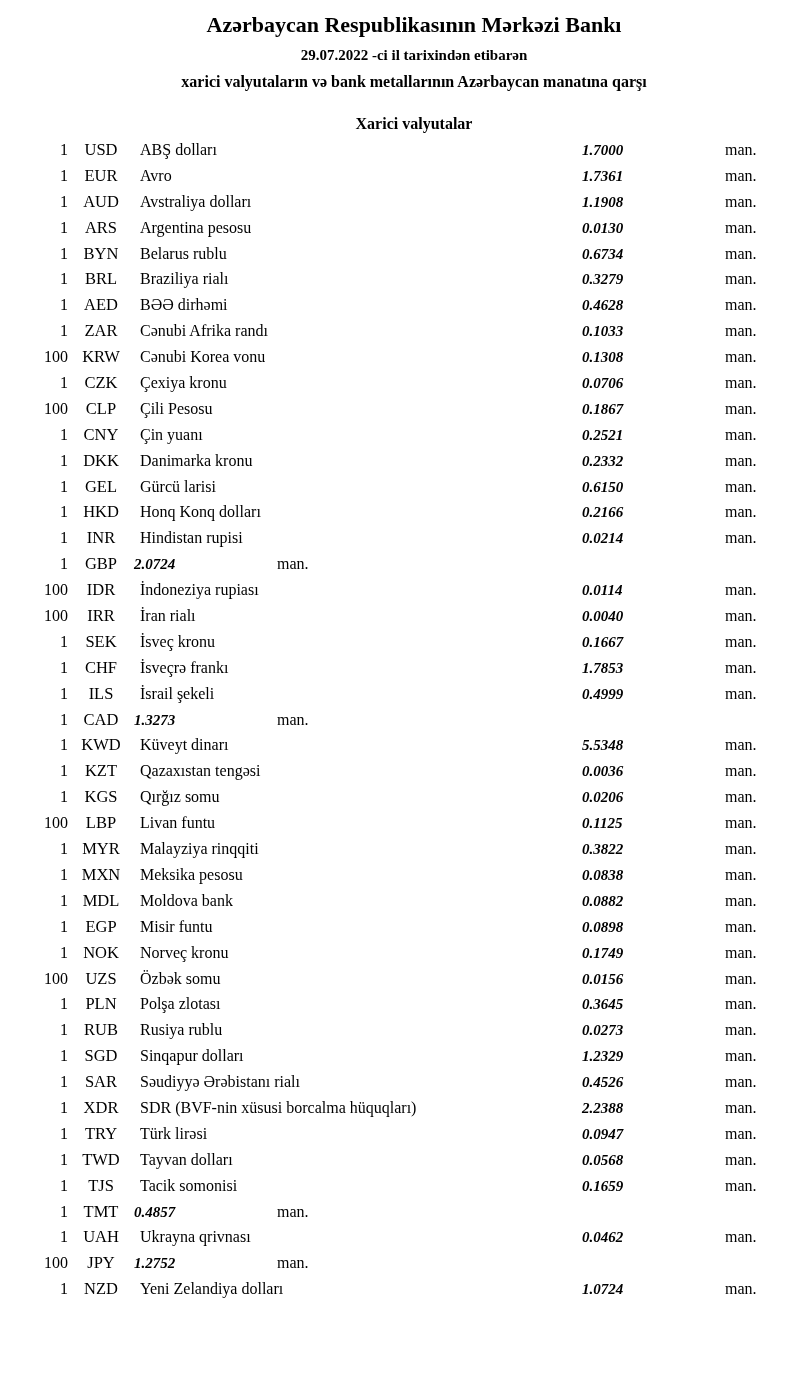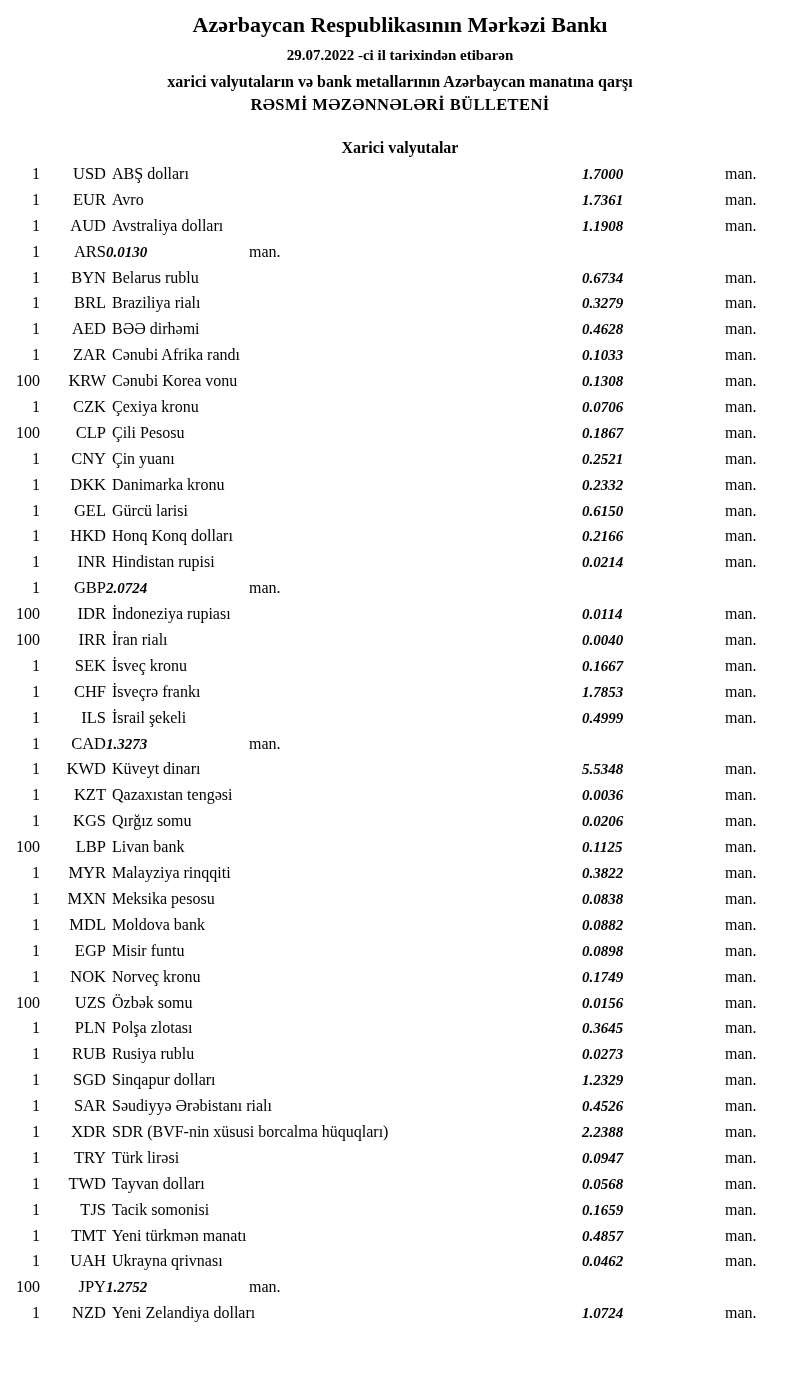--- a/index.html
+++ b/index.html
@@ -7,20 +7,21 @@
   body {
     width: 800px;
     color: #000000;
     font-family: "Liberation Serif", "DejaVu Serif", serif;
   }
   .page {
     width: 800px;
     height: 1377px;
     padding-top: 12px;
     overflow: hidden;
+    padding-left: 28px;
   }
   .header { text-align: center; }
   .bank-name {
     font-size: 22px;
     font-weight: bold;
     margin-bottom: 9px;
   }
   .date-line {
     font-size: 15px;
     font-weight: bold;
@@ -51,21 +52,21 @@
     font-size: 16px;
     padding-right: 30px;
   }
   .qty {
     width: 40px;
     text-align: right;
     flex: 0 0 auto;
   }
   .code {
     width: 66px;
-    text-align: right;
+    text-align: center;
     font-size: 16.5px;
     flex: 0 0 auto;
   }
   .name {
     flex: 1 1 auto;
     padding-left: 6px;
     white-space: nowrap;
     overflow: hidden;
   }
   .rate {
@@ -83,21 +84,20 @@
 </style>
 </head>
 <body>
 
 <div class="page">
 
   <div class="header">
     <div class="bank-name">Azərbaycan Respublikasının Mərkəzi Bankı</div>
     <div class="date-line">29.07.2022 -ci il tarixindən etibarən</div>
     <div class="scope-line">xarici valyutaların və bank metallarının Azərbaycan manatına qarşı</div>
-    <div class="bulletin-title">RƏSMİ MƏZƏNNƏLƏRİ BÜLLETENİ</div>
   </div>
 
   <div class="section-title">Xarici valyutalar</div>
 
   <div class="rows" id="currency-rows">
   <div class="row">
     <span class="qty">1</span>
     <span class="code">USD</span>
     <span class="name">ABŞ dolları</span>
     <span class="rate">1.7000</span>
@@ -116,20 +116,21 @@
     <span class="qty">1</span>
     <span class="code">AUD</span>
     <span class="name">Avstraliya dolları</span>
     <span class="rate">1.1908</span>
     <span class="unit">man.</span>
   </div>
 
   <div class="row">
     <span class="qty">1</span>
     <span class="code">ARS</span>
+    <span class="name">Argentina pesosu</span>
     <span class="rate">0.0130</span>
     <span class="unit">man.</span>
   </div>
 
   <div class="row">
     <span class="qty">1</span>
     <span class="code">BYN</span>
     <span class="name">Belarus rublu</span>
     <span class="rate">0.6734</span>
     <span class="unit">man.</span>
@@ -297,21 +298,21 @@
     <span class="qty">1</span>
     <span class="code">KGS</span>
     <span class="name">Qırğız somu</span>
     <span class="rate">0.0206</span>
     <span class="unit">man.</span>
   </div>
 
   <div class="row">
     <span class="qty">100</span>
     <span class="code">LBP</span>
-    <span class="name">Livan bank</span>
+    <span class="name">Livan funtu</span>
     <span class="rate">0.1125</span>
     <span class="unit">man.</span>
   </div>
 
   <div class="row">
     <span class="qty">1</span>
     <span class="code">MYR</span>
     <span class="name">Malayziya rinqqiti</span>
     <span class="rate">0.3822</span>
     <span class="unit">man.</span>
@@ -417,21 +418,20 @@
     <span class="qty">1</span>
     <span class="code">TJS</span>
     <span class="name">Tacik somonisi</span>
     <span class="rate">0.1659</span>
     <span class="unit">man.</span>
   </div>
 
   <div class="row">
     <span class="qty">1</span>
     <span class="code">TMT</span>
-    <span class="name">Yeni türkmən manatı</span>
     <span class="rate">0.4857</span>
     <span class="unit">man.</span>
   </div>
 
   <div class="row">
     <span class="qty">1</span>
     <span class="code">UAH</span>
     <span class="name">Ukrayna qrivnası</span>
     <span class="rate">0.0462</span>
     <span class="unit">man.</span>

